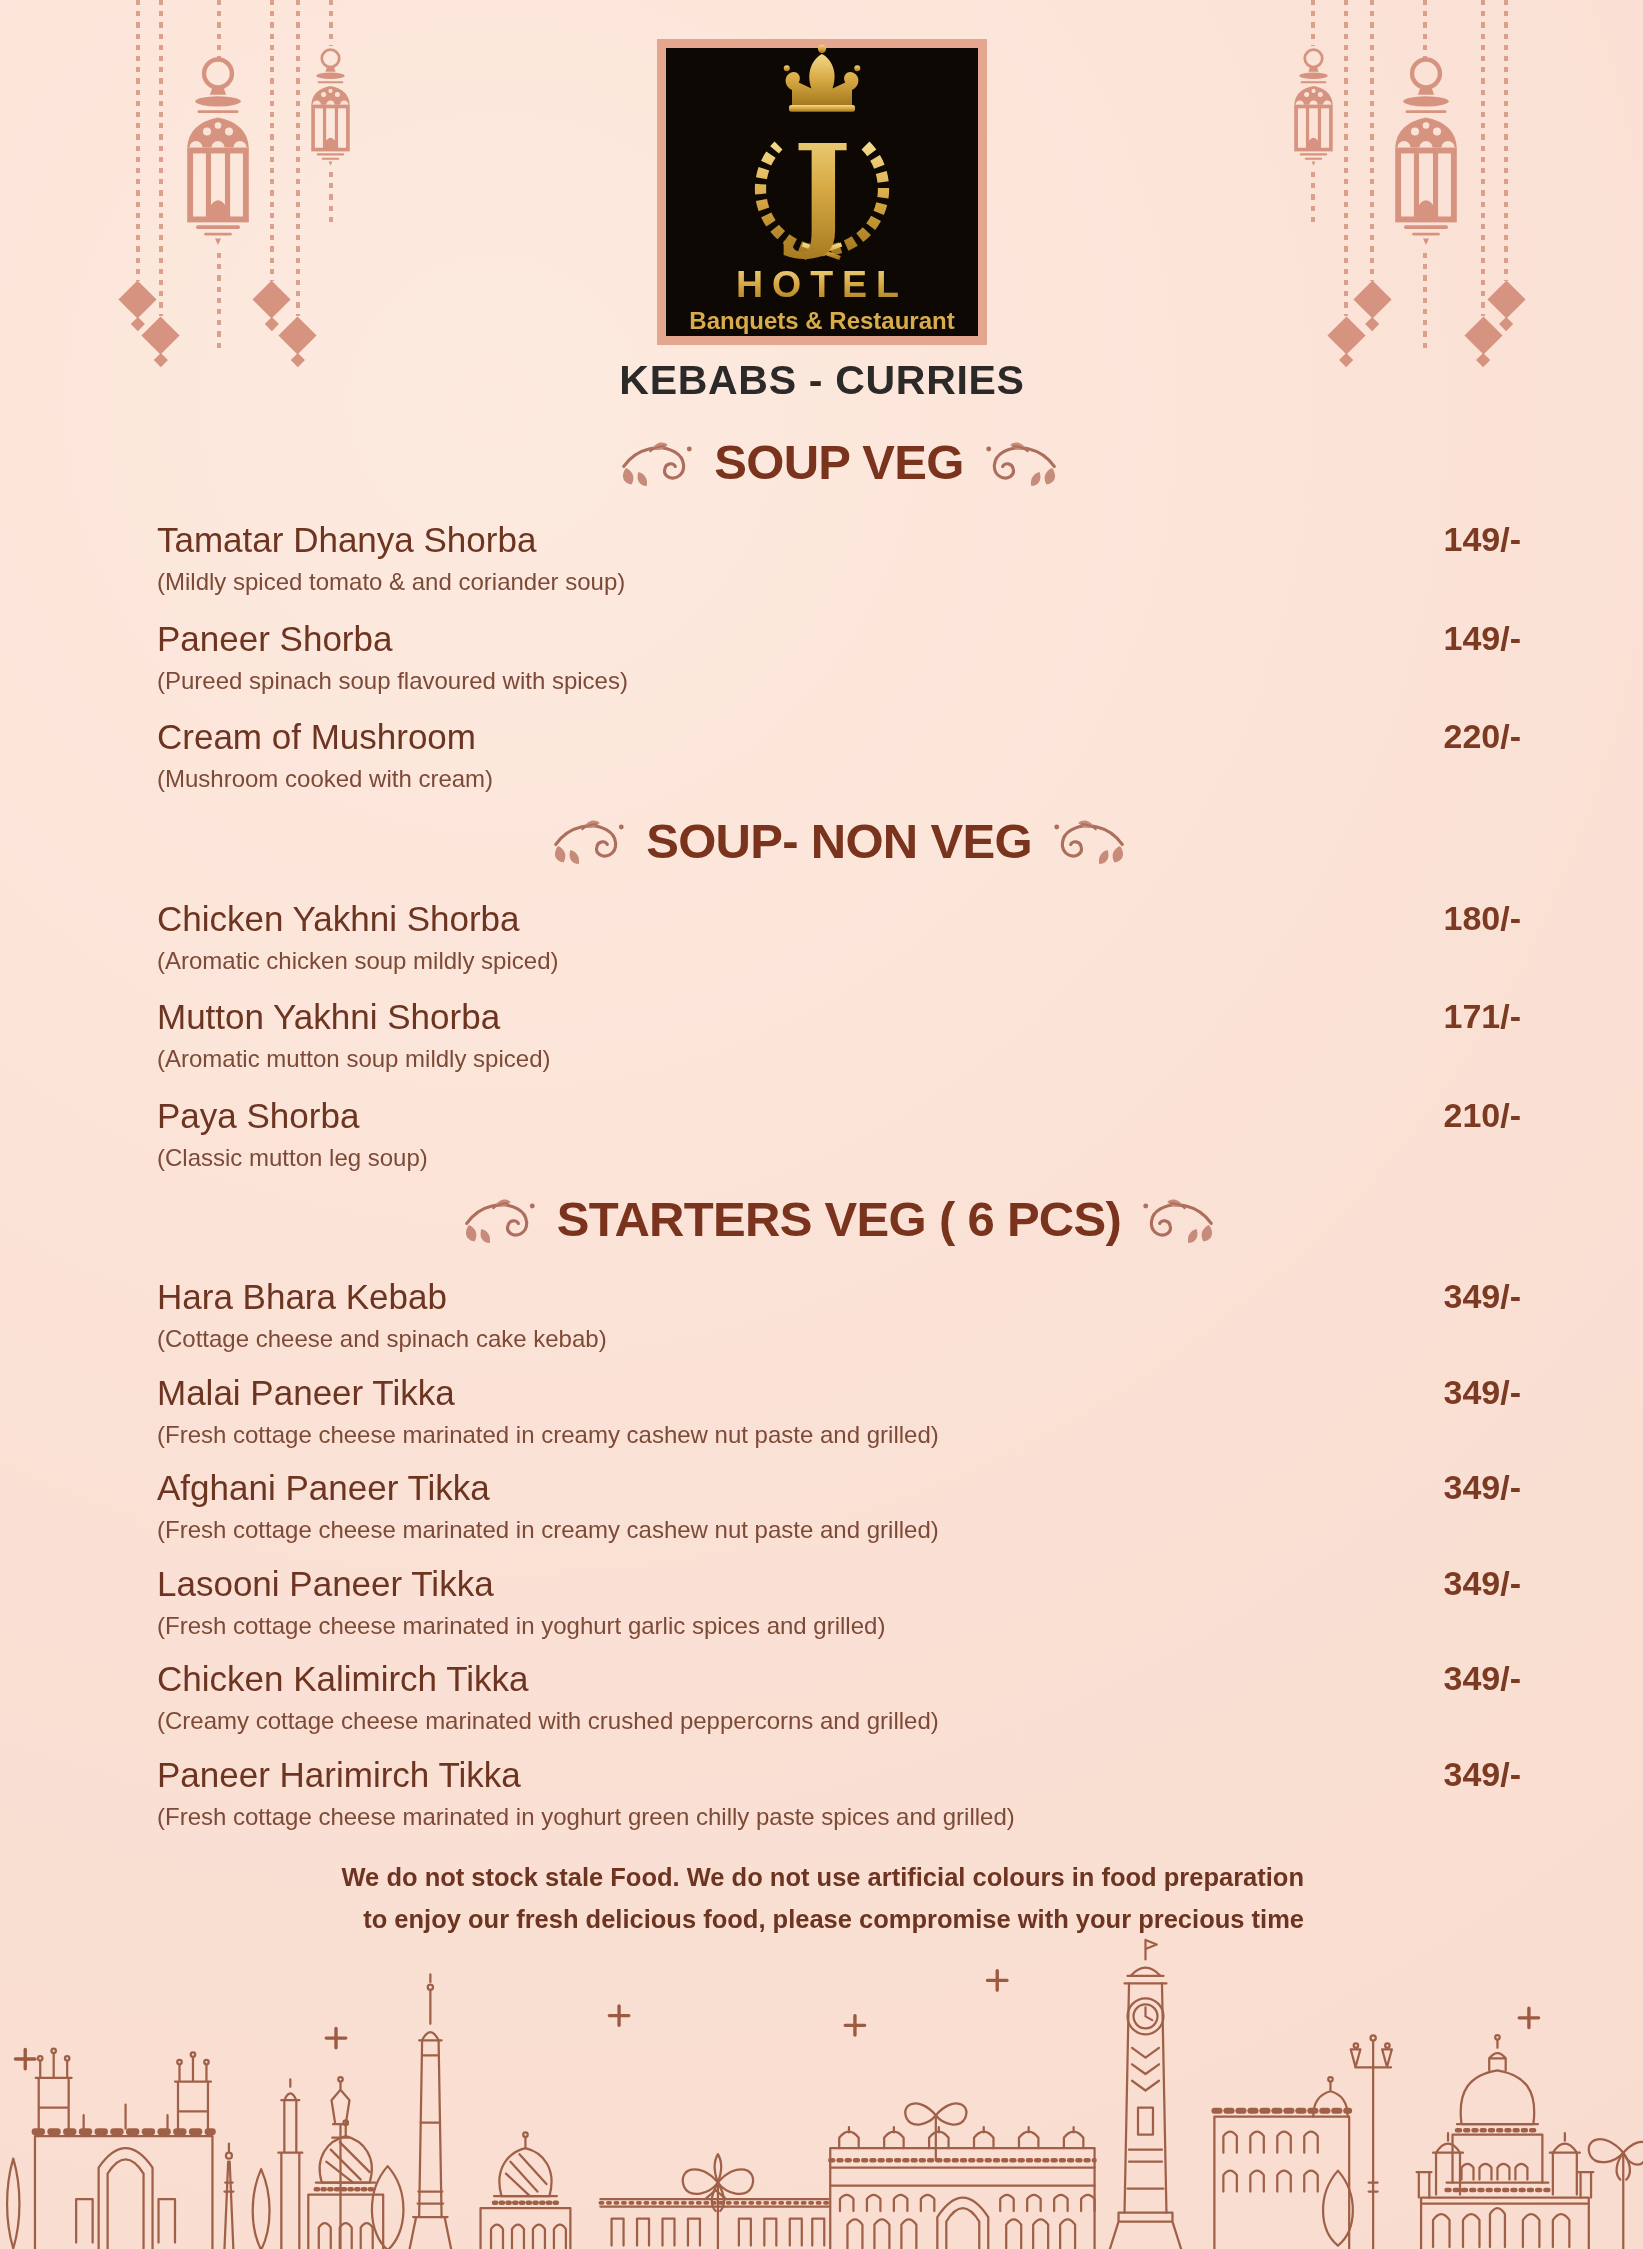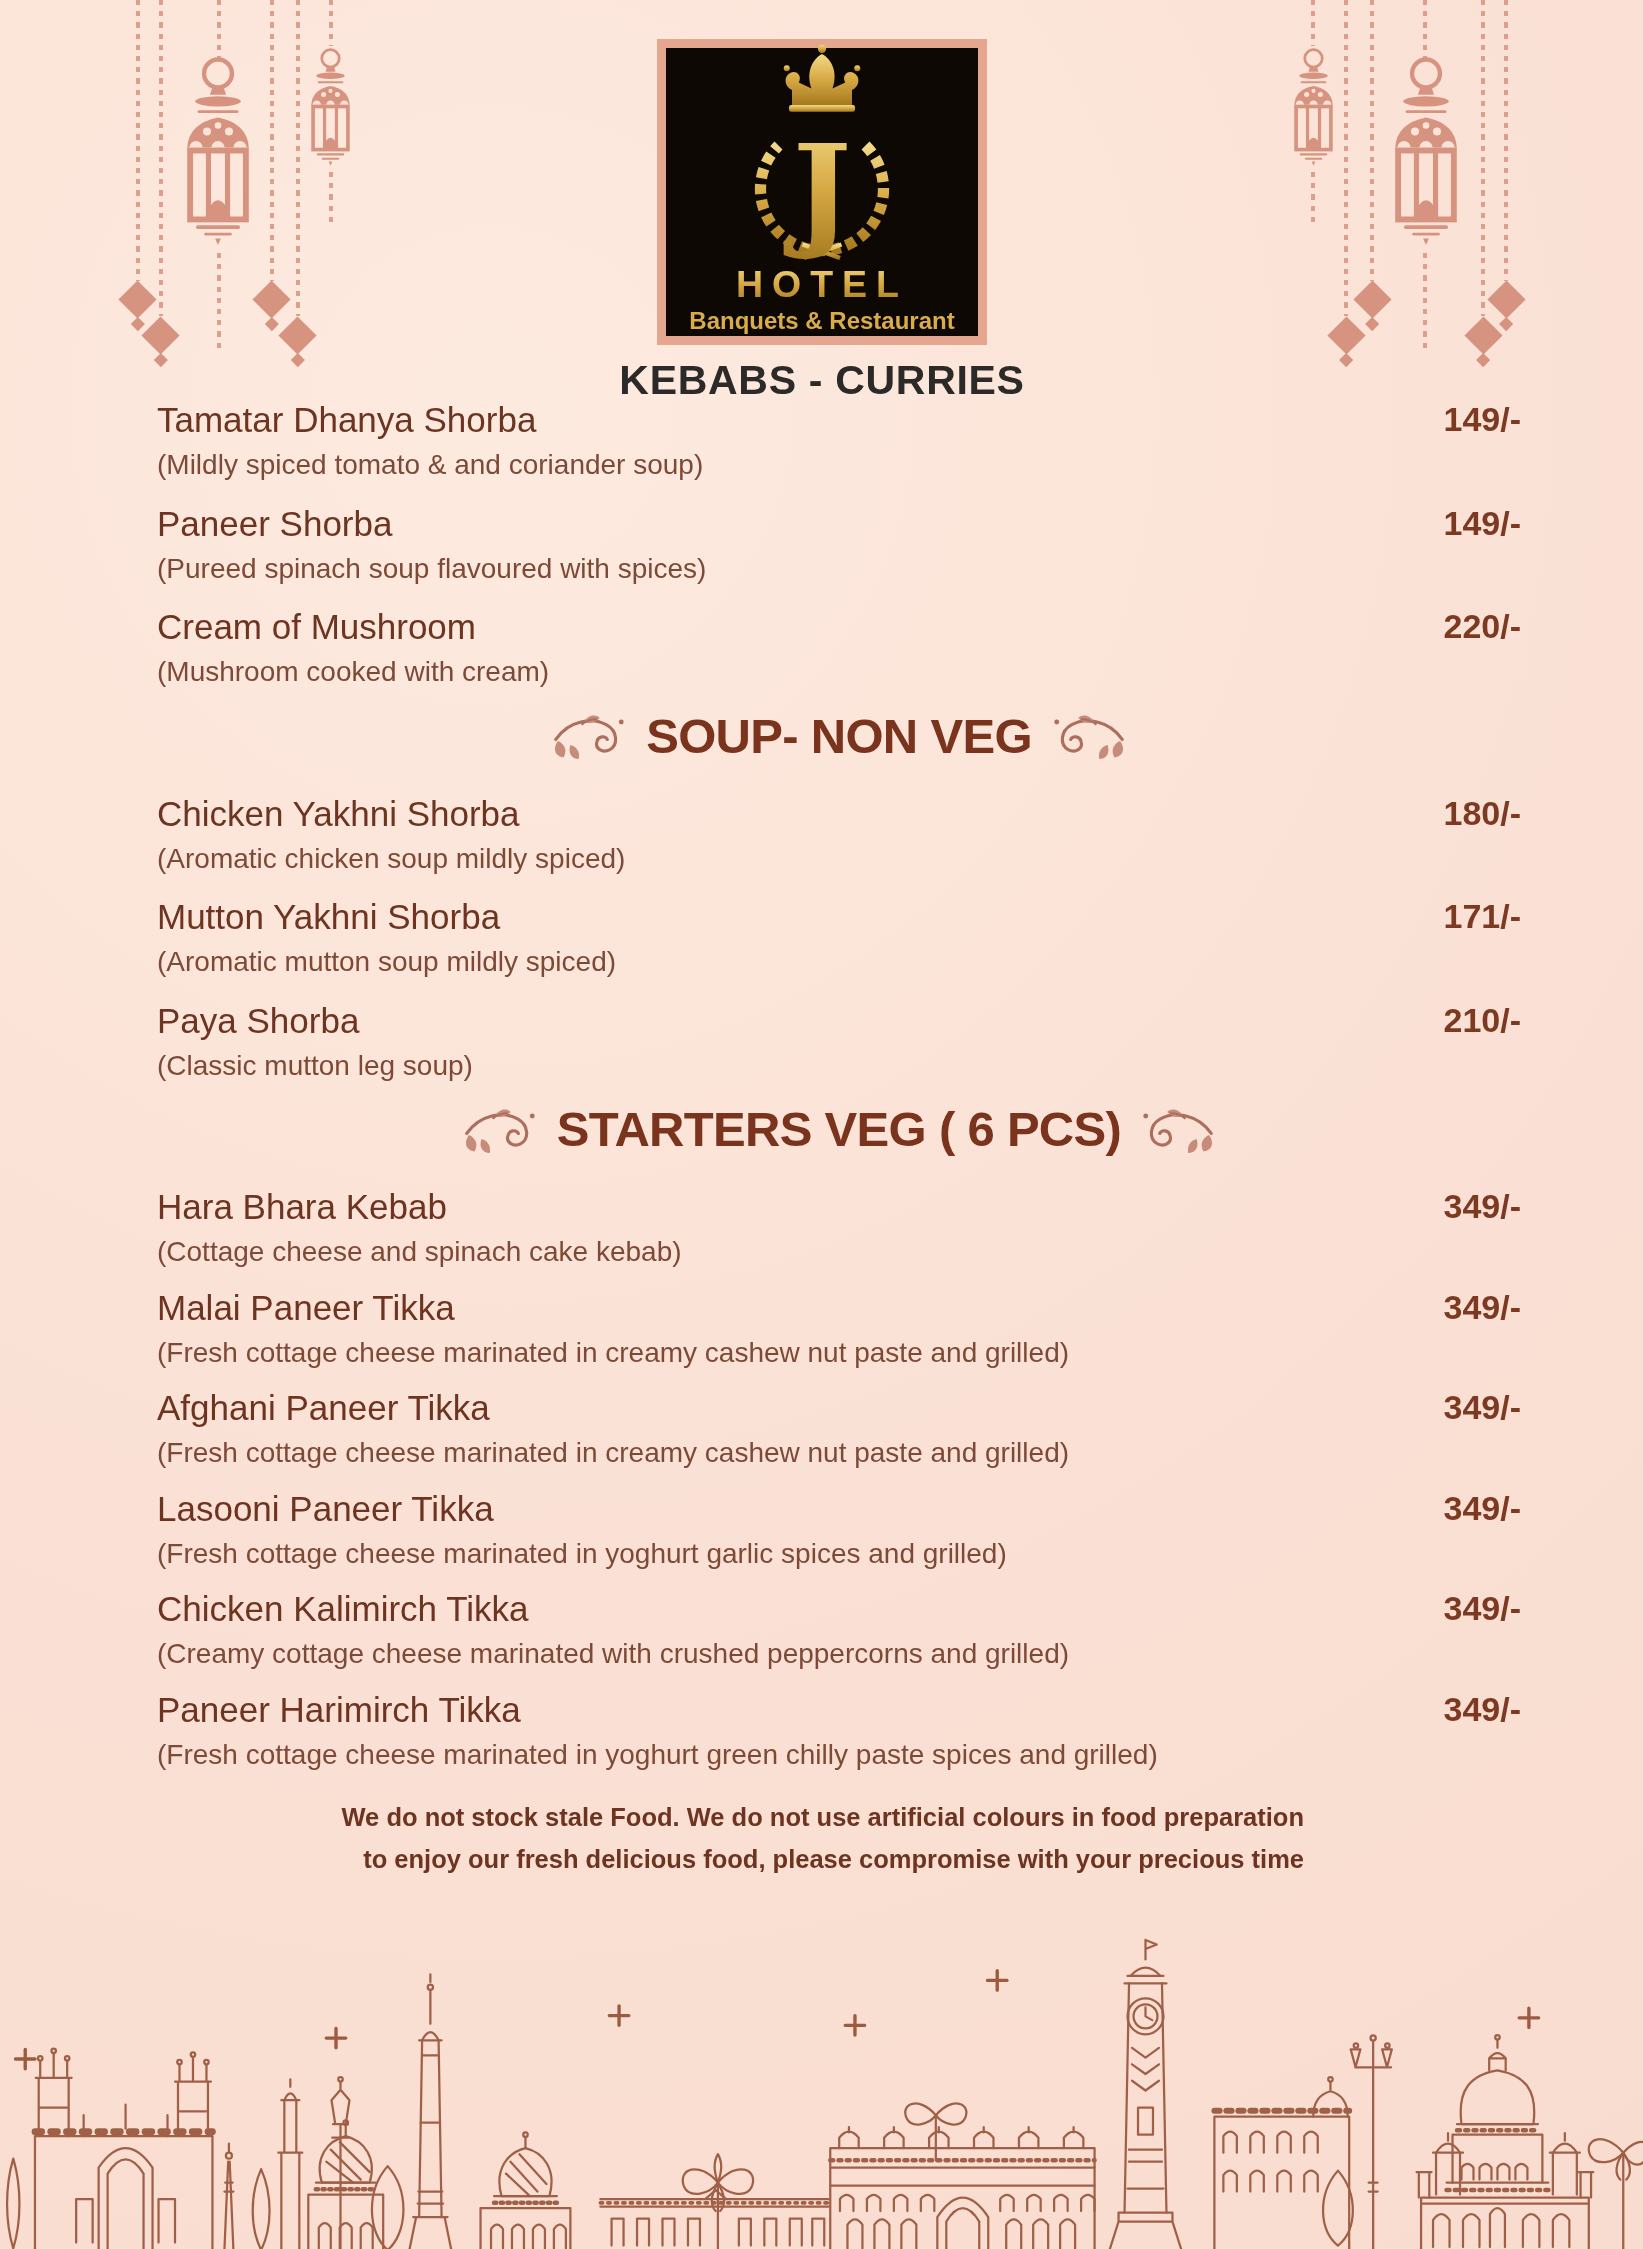--- a/index.html
+++ b/index.html
@@ -56,21 +56,21 @@
     display:flex;justify-content:center;align-items:center;gap:15px;
     margin:0 0 34px;line-height:1;
   }
   .sec-head--first{margin-top:37px}
   .sec-title{font-size:49px;font-weight:bold;color:var(--heading);letter-spacing:-0.7px;white-space:nowrap}
   .flourish{width:78px;height:46px;flex:0 0 auto}
   .flourish--right{transform:scaleX(-1)}
   .item{display:flex;justify-content:space-between;align-items:flex-start;margin-bottom:22.5px}
   .section--starters .item{margin-bottom:19.5px}
   .item-name{font-size:35px;font-weight:normal;color:var(--item-name);line-height:1.1}
-  .item-desc{font-size:28px;color:var(--item-desc);line-height:1.25;margin-top:7.5px}
+  .item-desc{font-size:24px;color:var(--item-desc);line-height:1.25;margin-top:7.5px}
   .item-price{font-size:34px;font-weight:bold;color:var(--price);line-height:1.1;white-space:nowrap}
   
   .note{
     position:relative;z-index:3;margin-top:24px;width:1147px;
     text-align:right;font-size:25.5px;font-weight:bold;line-height:1.68;
     color:var(--item-name);
   }
   .skyline{position:absolute;left:0;bottom:0;width:1644px;height:322px;z-index:1}
 </style>
 </head>
@@ -188,20 +188,29 @@
     <text x="220" y="258" text-anchor="middle" font-family="DejaVu Serif, Liberation Serif, serif" font-size="165" font-weight="bold" fill="url(#gold)">J</text>
     <text x="220" y="344" text-anchor="middle" font-family="Liberation Sans, sans-serif" font-size="50" font-weight="bold" letter-spacing="12" fill="url(#gold)">HOTEL</text>
     <text x="220" y="386" text-anchor="middle" font-family="Liberation Sans, sans-serif" font-size="32" font-weight="bold" fill="var(--gold-solid)">Banquets &amp; Restaurant</text>
   </svg>
 
   <h1 class="subtitle">KEBABS - CURRIES</h1>
 
   <main class="menu">
 
     <section class="section">
+      <h2 class="sec-head sec-head--first">
+        <svg class="flourish" viewBox="0 0 110 66">
+            <use href="#flourish" xlink:href="#flourish"></use>
+          </svg>
+        <span class="sec-title">SOUP VEG</span>
+        <svg class="flourish flourish--right" viewBox="0 0 110 66">
+            <use href="#flourish" xlink:href="#flourish"></use>
+          </svg>
+      </h2>
       <div class="item">
         <div class="item-text">
           <div class="item-name">Tamatar Dhanya Shorba</div>
           <div class="item-desc">(Mildly spiced tomato &amp; and coriander soup)</div>
         </div>
         <div class="item-price">149/-</div>
       </div>
       <div class="item">
         <div class="item-text">
           <div class="item-name">Paneer Shorba</div>

